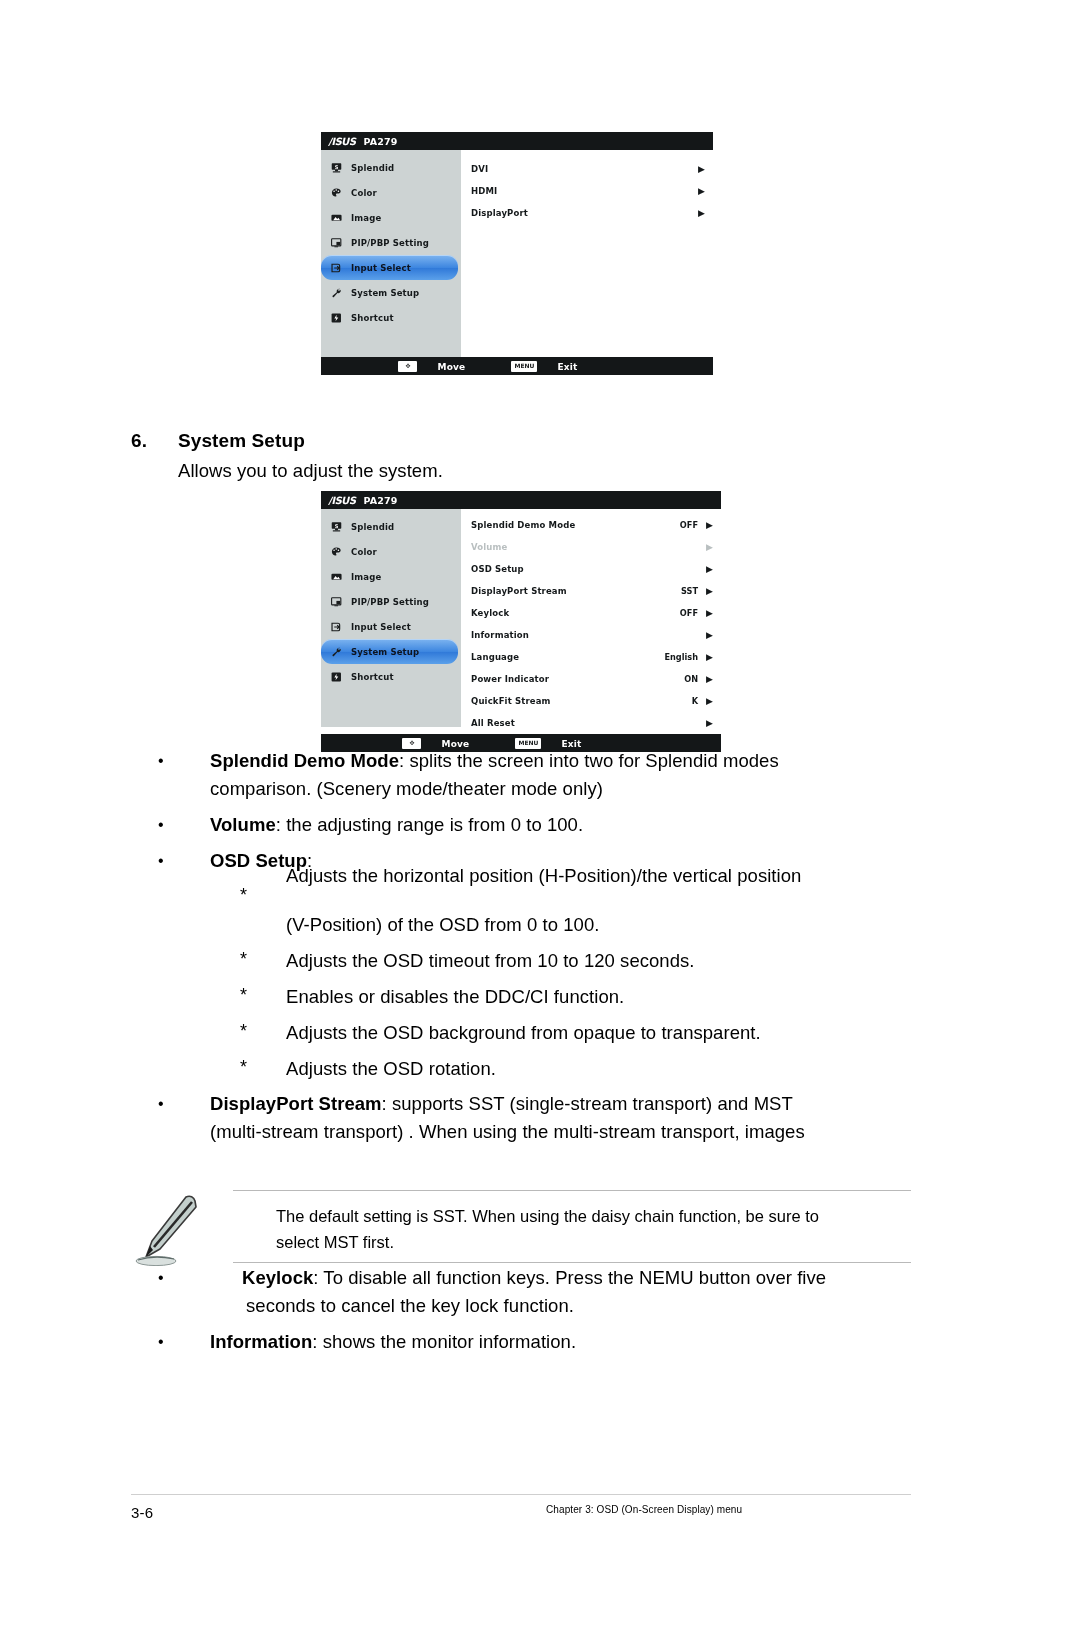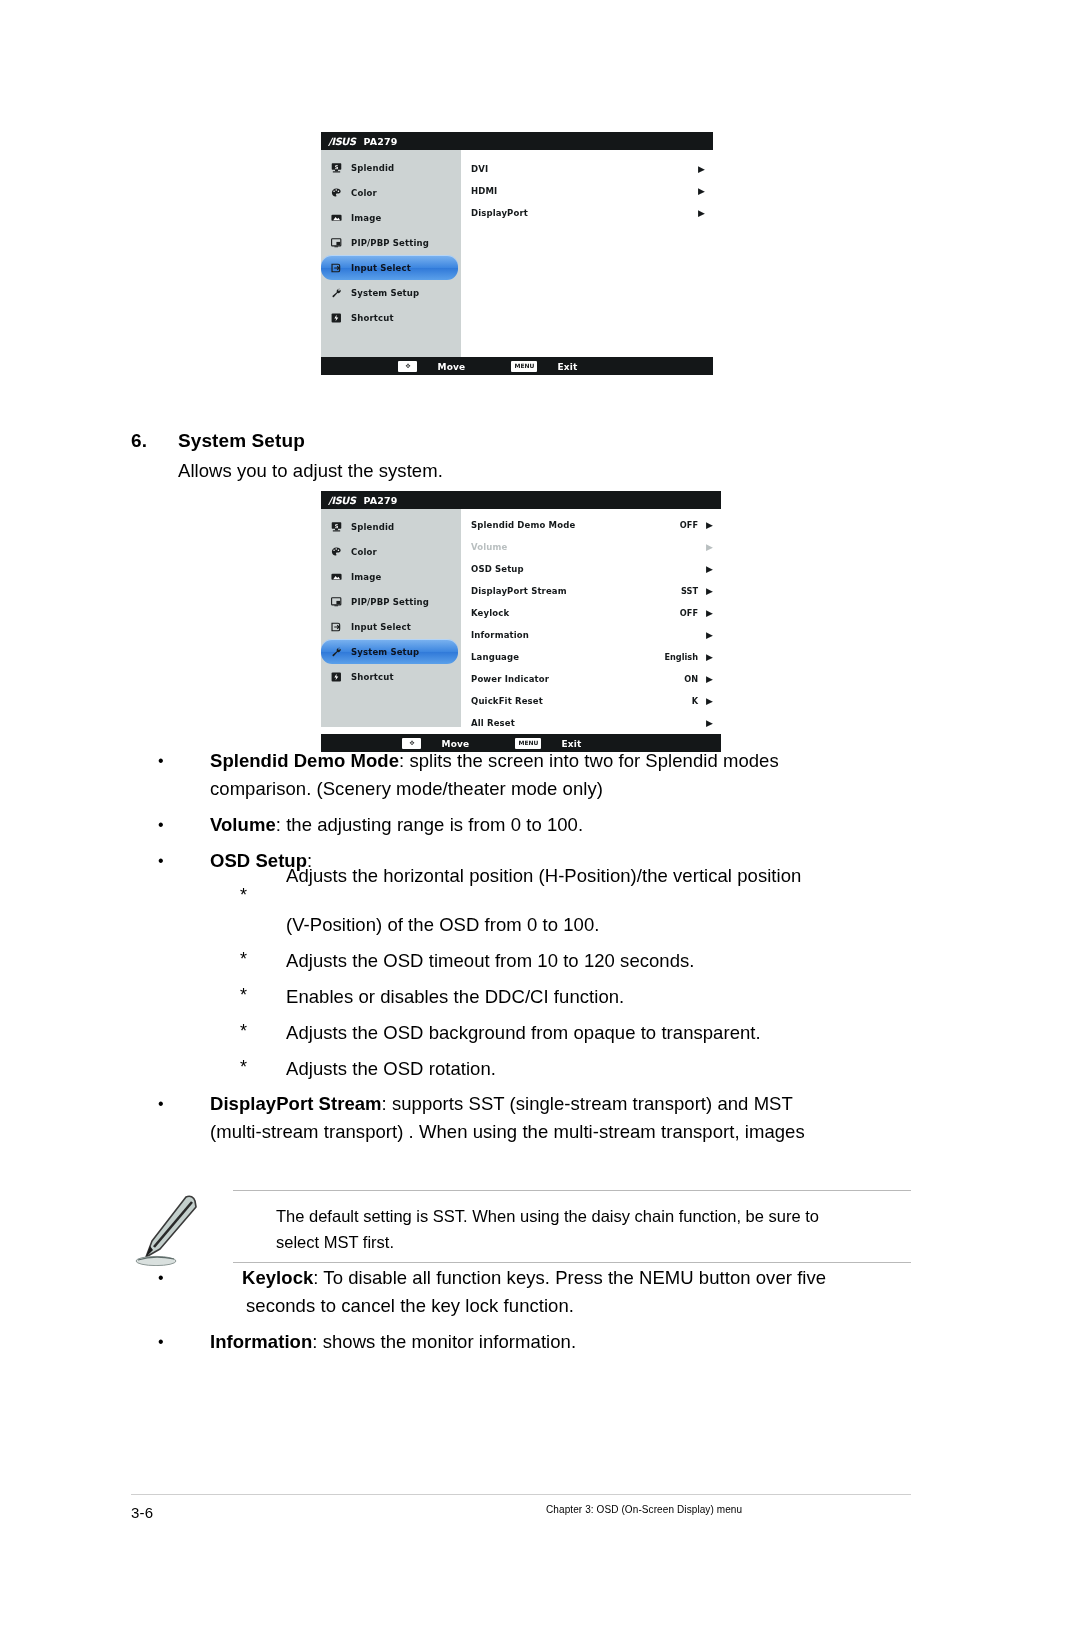--- a/index.html
+++ b/index.html
@@ -452,21 +452,21 @@
             <span class="opt-name">Language</span>
             <span class="opt-val">English</span>
             <span class="opt-arrow">▶</span>
           </div>
           <div class="opt-row">
             <span class="opt-name">Power Indicator</span>
             <span class="opt-val">ON</span>
             <span class="opt-arrow">▶</span>
           </div>
           <div class="opt-row">
-            <span class="opt-name">QuickFit Reset</span>
+            <span class="opt-name">QuickFit Stream</span>
             <span class="opt-val">K</span>
             <span class="opt-arrow">▶</span>
           </div>
           <div class="opt-row">
             <span class="opt-name">All Reset</span>
             <span class="opt-val"></span>
             <span class="opt-arrow">▶</span>
           </div>
         </div>
     </div>

